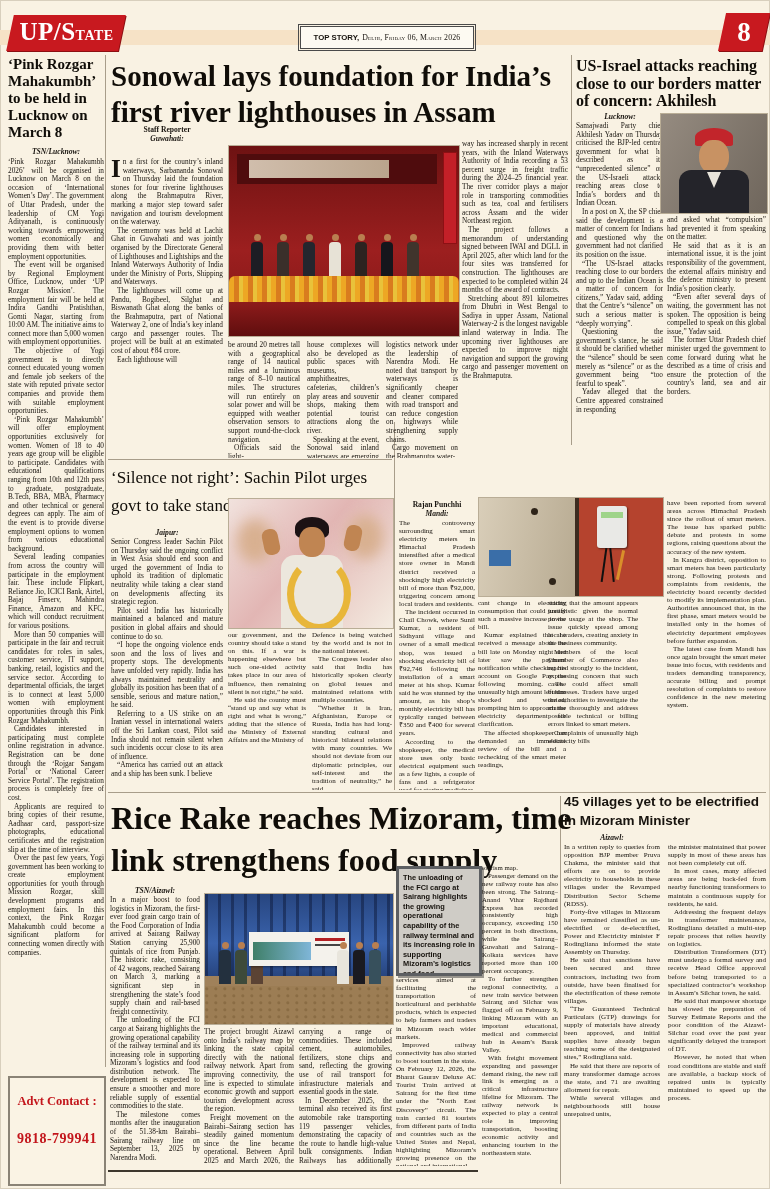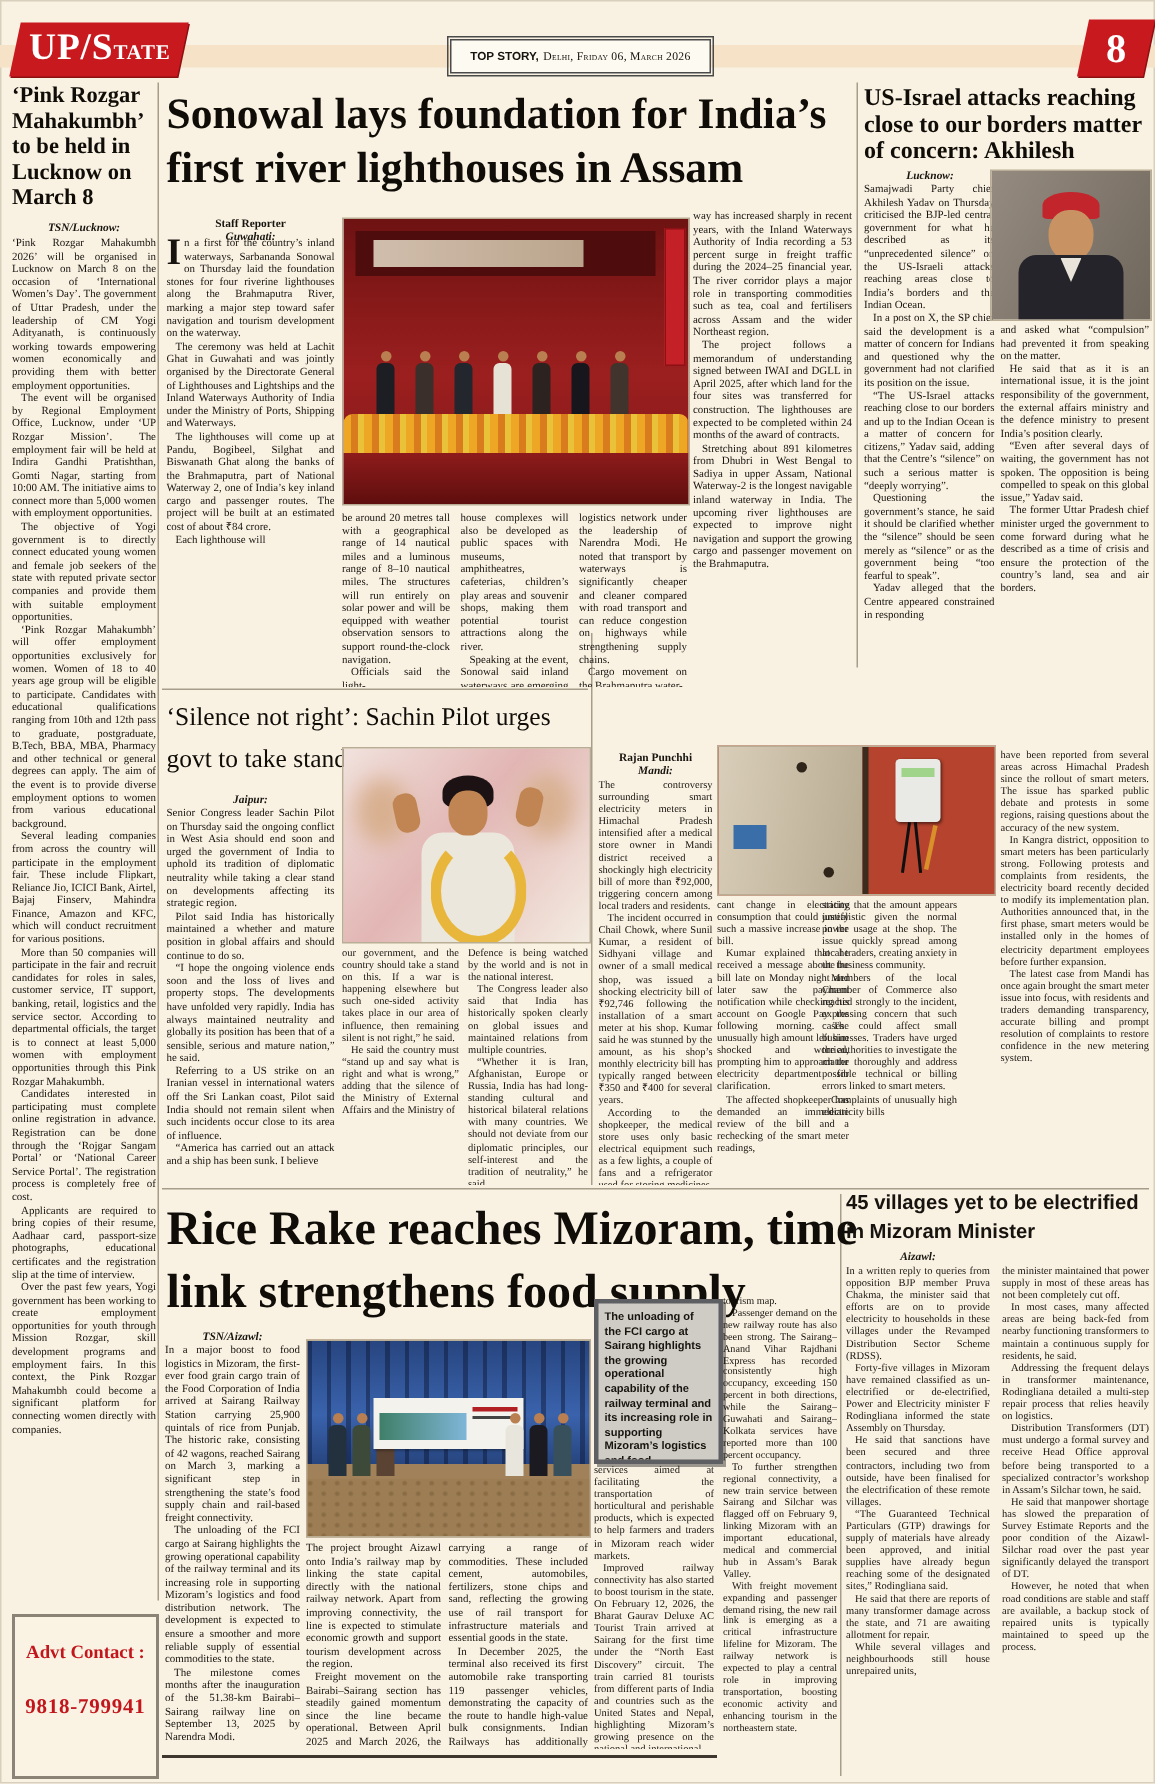--- a/index.html
+++ b/index.html
@@ -36,21 +36,21 @@
   .pink-title{position:absolute;left:8px;top:56px;width:96px;font-size:15px;line-height:17px;}
   .pink-date{position:absolute;left:8px;top:147px;width:96px;}
   .pink-body{left:8px;top:158px;width:96px;height:905px;}
   
   .advt{position:absolute;left:8px;top:1076px;width:94px;height:106px;border:2px solid #8a8376;
         background:#faf3e4;text-align:center;}
   .advt .lab{margin-top:16px;font-size:12.5px;font-weight:bold;color:#c3161c;}
   .advt .ph{margin-top:22px;font-size:14px;font-weight:bold;color:#c3161c;letter-spacing:.5px;}
   
   .h-sonowal{position:absolute;left:111px;top:58px;width:458px;font-size:29px;line-height:36px;}
-  .sono-by{position:absolute;left:111px;top:144px;width:112px;}
+  .sono-by{position:absolute;left:111px;top:125px;width:112px;}
   .col-s1{left:111px;top:158px;width:112px;height:300px;}
   .col-s2{left:228px;top:341px;width:72px;height:117px;}
   .col-s3{left:307px;top:341px;width:72px;height:117px;}
   .col-s4{left:386px;top:341px;width:72px;height:117px;}
   .col-s5{left:462px;top:140px;width:106px;height:318px;}
   
   .photo{position:absolute;overflow:hidden;border:1px solid #b9ad96;}
   .ph-sono{left:228px;top:145px;width:230px;height:190px;background:linear-gradient(#6e1212,#9c1f1f 55%,#7d1616);}
   .ph-sono .banner{position:absolute;left:8px;top:8px;width:200px;height:30px;background:#4f0c0d;}
   .ph-sono .banner i{position:absolute;left:12px;top:6px;width:140px;height:18px;background:linear-gradient(90deg,#e7ddc8,#cdbfa3);opacity:.85;display:block;}
@@ -240,42 +240,42 @@
       <p>and asked what “compulsion” had prevented it from speaking on the matter.</p>
       <p>He said that as it is an international issue, it is the joint responsibility of the government, the external affairs ministry and the defence ministry to present India’s position clearly.</p>
       <p>“Even after several days of waiting, the government has not spoken. The opposition is being compelled to speak on this global issue,” Yadav said.</p>
       <p>The former Uttar Pradesh chief minister urged the government to come forward during what he described as a time of crisis and ensure the protection of the country’s land, sea and air borders.</p>
     </div>
 
   <div class="h-pilot headline">‘Silence not right’: Sachin Pilot urges govt to take stand on West Asia conflict</div>
   <div class="pilot-date dateline">Jaipur:</div>
   <div class="bcol col-p1">
       <p>Senior Congress leader Sachin Pilot on Thursday said the ongoing conflict in West Asia should end soon and urged the government of India to uphold its tradition of diplomatic neutrality while taking a clear stand on developments affecting its strategic region.</p>
-      <p>Pilot said India has historically maintained a whether and mature position in global affairs and should continue to do so.</p>
+      <p>Pilot said India has historically maintained a balanced and mature position in global affairs and should continue to do so.</p>
       <p>“I hope the ongoing violence ends soon and the loss of lives and property stops. The developments have unfolded very rapidly. India has always maintained neutrality and globally its position has been that of a sensible, serious and mature nation,” he said.</p>
       <p>Referring to a US strike on an Iranian vessel in international waters off the Sri Lankan coast, Pilot said India should not remain silent when such incidents occur close to its area of influence.</p>
       <p>“America has carried out an attack and a ship has been sunk. I believe</p>
     </div>
   <div class="photo ph-pilot">
     <div class="blur1"></div>
     <div class="blur2"></div>
     <div class="hand hl"></div>
     <div class="hand hr"></div>
     <div class="torso"></div>
     <div class="garl"></div>
     <div class="hair"></div>
     <div class="face2"></div>
   </div>
   <div class="bcol col-p2">
       <p>our government, and the country should take a stand on this. If a war is happening elsewhere but such one-sided activity takes place in our area of influence, then remaining silent is not right,” he said.</p>
       <p>He said the country must “stand up and say what is right and what is wrong,” adding that the silence of the Ministry of External Affairs and the Ministry of</p>
     </div>
   <div class="bcol col-p3">
       <p>Defence is being watched by the world and is not in the national interest.</p>
-      <p>The Congress leader also said that India has historically spoken clearly on global issues and maintained relations from multiple countries.</p>
+      <p>The Congress leader also said that India has historically spoken clearly on global issues and maintained relations with multiple countries.</p>
       <p>“Whether it is Iran, Afghanistan, Europe or Russia, India has had long-standing cultural and historical bilateral relations with many countries. We should not deviate from our diplomatic principles, our self-interest and the tradition of neutrality,” he said.</p>
     </div>
 
   <div class="smart-by byline">Rajan Punchhi</div>
   <div class="smart-date dateline">Mandi:</div>
   <div class="bcol col-m1">
       <p>The controversy surrounding smart electricity meters in Himachal Pradesh intensified after a medical store owner in Mandi district received a shockingly high electricity bill of more than ₹92,000, triggering concern among local traders and residents.</p>
       <p>The incident occurred in Chail Chowk, where Sunil Kumar, a resident of Sidhyani village and owner of a small medical shop, was issued a shocking electricity bill of ₹92,746 following the installation of a smart meter at his shop. Kumar said he was stunned by the amount, as his shop’s monthly electricity bill has typically ranged between ₹350 and ₹400 for several years.</p>
       <p>According to the shopkeeper, the medical store uses only basic electrical equipment such as a few lights, a couple of fans and a refrigerator used for storing medicines. He said there had been no signifi-</p>
     </div>

